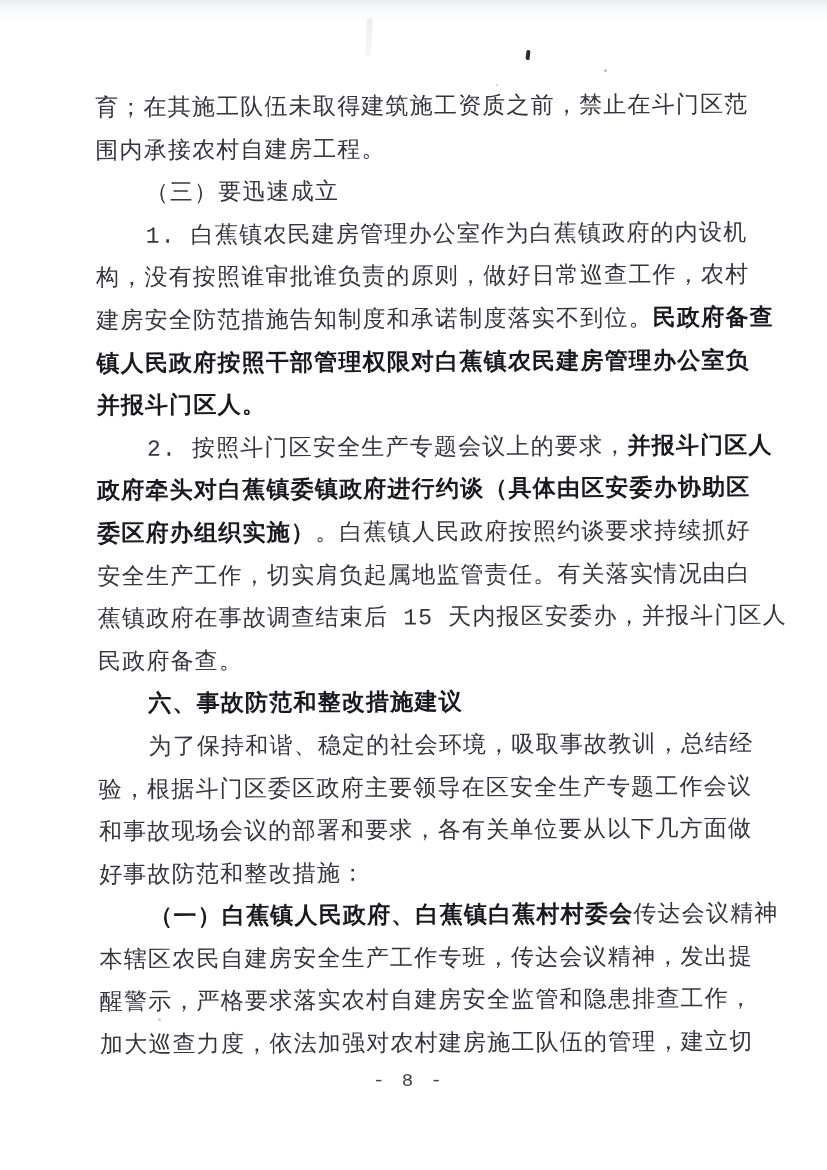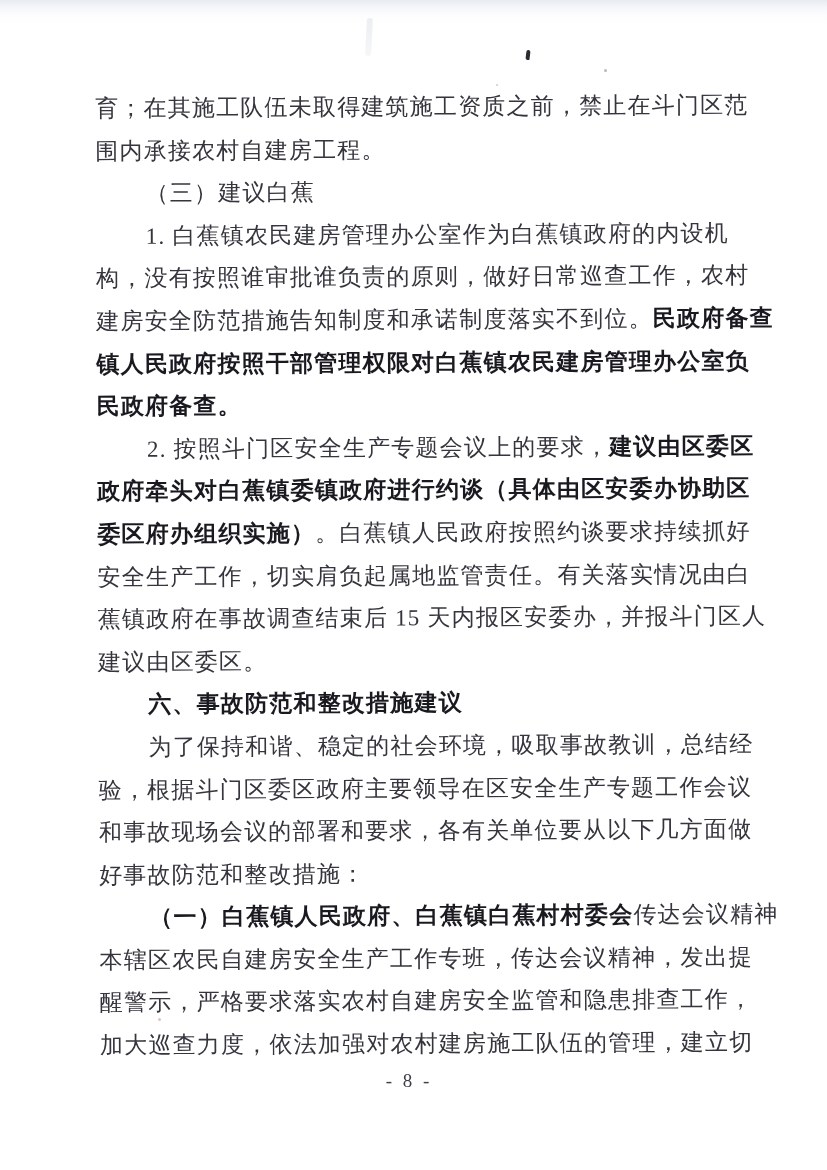--- a/index.html
+++ b/index.html
@@ -7,21 +7,21 @@
     padding: 0;
     background: #ffffff;
   }
   .scan {
     position: relative;
     width: 827px;
     height: 1170px;
     overflow: hidden;
     background:
       linear-gradient(180deg, #e8ebf0 0px, #f4f6f9 7px, #fdfdfe 16px, #ffffff 26px);
-    font-family: Liberation Serif, serif;
+    font-family: Liberation Mono, monospace;
   }
   
   .doc {
     position: absolute;
     left: 95px;
     top: 88px;
     width: 652px;
     transform: rotate(-0.3deg);
     transform-origin: left top;
   }
@@ -94,32 +94,32 @@
 
   <div class="mark mark-smudge"></div>
   <div class="mark mark-comma"></div>
   <div class="mark mark-dot-a"></div>
   <div class="mark mark-dot-b"></div>
   <div class="mark mark-pink"></div>
 
   <div class="doc">
       <div class="line"><span class="seg">育；在其施工队伍未取得建筑施工资质之前，禁止在斗门区范</span></div>
       <div class="line"><span class="seg">围内承接农村自建房工程。</span></div>
-      <div class="line indent"><span class="seg">（三）建议白蕉</span></div>
+      <div class="line indent"><span class="seg">（三）要迅速成立</span></div>
       <div class="line indent"><span class="seg">1. 白蕉镇农民建房管理办公室作为白蕉镇政府的内设机</span></div>
       <div class="line"><span class="seg">构，没有按照谁审批谁负责的原则，做好日常巡查工作，农村</span></div>
       <div class="line"><span class="seg">建房安全防范措施告知制度和承诺制度落实不到位。</span><span class="seg bold">民政府备查</span></div>
       <div class="line"><span class="seg bold">镇人民政府按照干部管理权限对白蕉镇农民建房管理办公室负</span></div>
-      <div class="line"><span class="seg bold">民政府备查。</span></div>
-      <div class="line indent"><span class="seg">2. 按照斗门区安全生产专题会议上的要求，</span><span class="seg bold">建议由区委区</span></div>
+      <div class="line"><span class="seg bold">并报斗门区人。</span></div>
+      <div class="line indent"><span class="seg">2. 按照斗门区安全生产专题会议上的要求，</span><span class="seg bold">并报斗门区人</span></div>
       <div class="line"><span class="seg bold">政府牵头对白蕉镇委镇政府进行约谈（具体由区安委办协助区</span></div>
       <div class="line"><span class="seg bold">委区府办组织实施）</span><span class="seg">。白蕉镇人民政府按照约谈要求持续抓好</span></div>
       <div class="line"><span class="seg">安全生产工作，切实肩负起属地监管责任。有关落实情况由白</span></div>
       <div class="line"><span class="seg">蕉镇政府在事故调查结束后 15 天内报区安委办，并报斗门区人</span></div>
-      <div class="line"><span class="seg">建议由区委区。</span></div>
+      <div class="line"><span class="seg">民政府备查。</span></div>
       <div class="line indent"><span class="seg bold">六、事故防范和整改措施建议</span></div>
       <div class="line indent"><span class="seg">为了保持和谐、稳定的社会环境，吸取事故教训，总结经</span></div>
       <div class="line"><span class="seg">验，根据斗门区委区政府主要领导在区安全生产专题工作会议</span></div>
       <div class="line"><span class="seg">和事故现场会议的部署和要求，各有关单位要从以下几方面做</span></div>
       <div class="line"><span class="seg">好事故防范和整改措施：</span></div>
       <div class="line indent"><span class="seg bold">（一）白蕉镇人民政府、白蕉镇白蕉村村委会</span><span class="seg">传达会议精神</span></div>
       <div class="line"><span class="seg">本辖区农民自建房安全生产工作专班，传达会议精神，发出提</span></div>
       <div class="line"><span class="seg">醒警示，严格要求落实农村自建房安全监管和隐患排查工作，</span></div>
       <div class="line"><span class="seg">加大巡查力度，依法加强对农村建房施工队伍的管理，建立切</span></div>
     </div>

